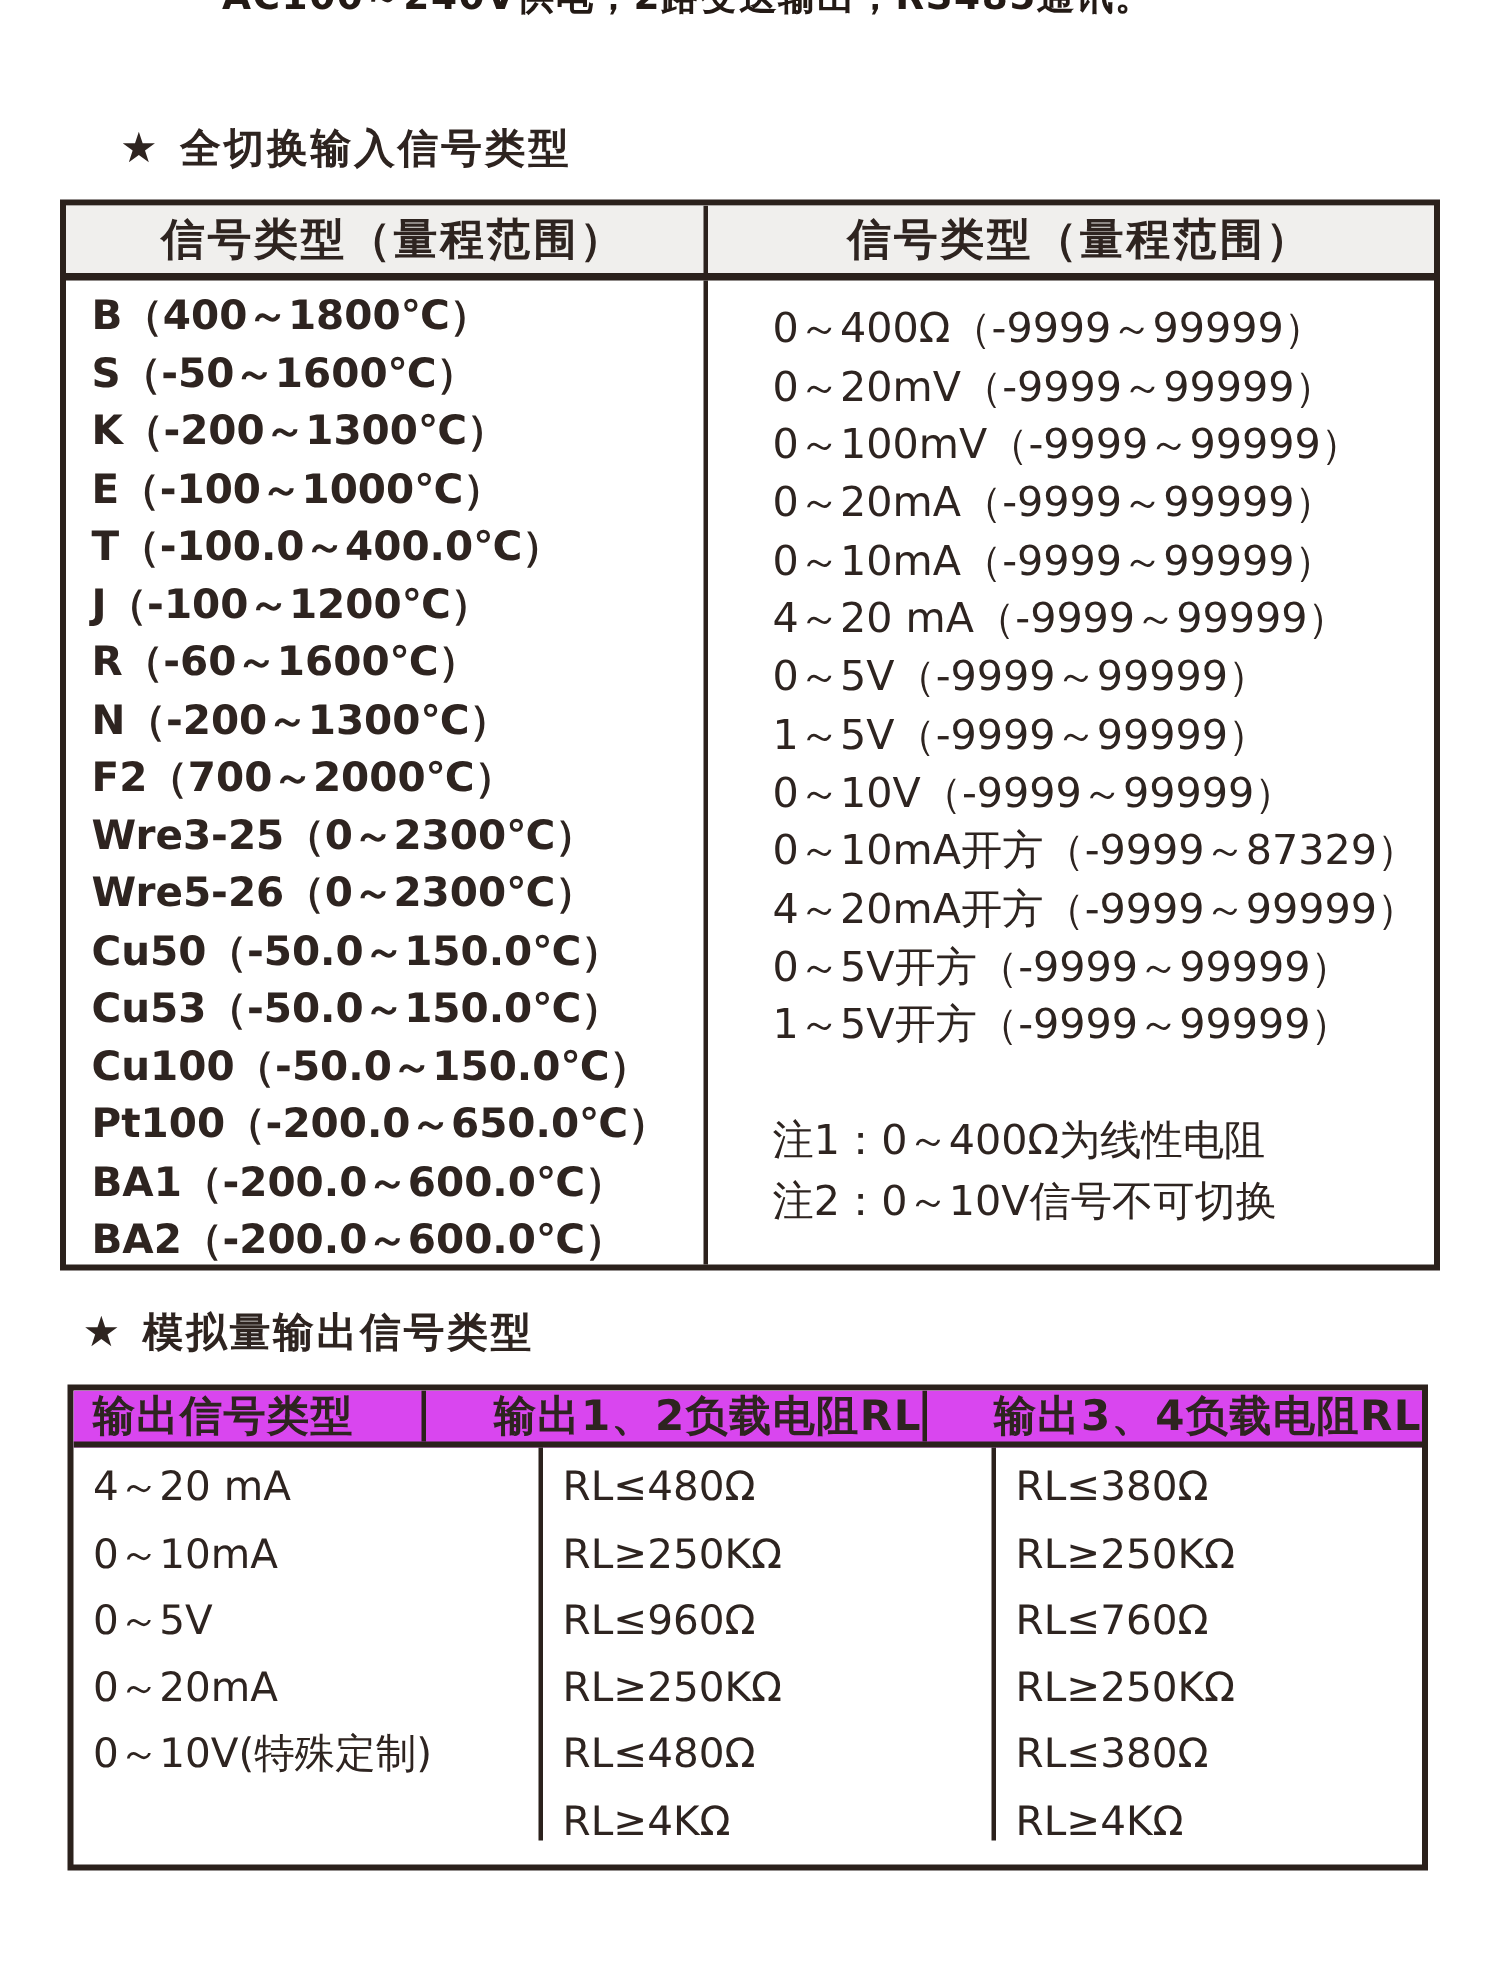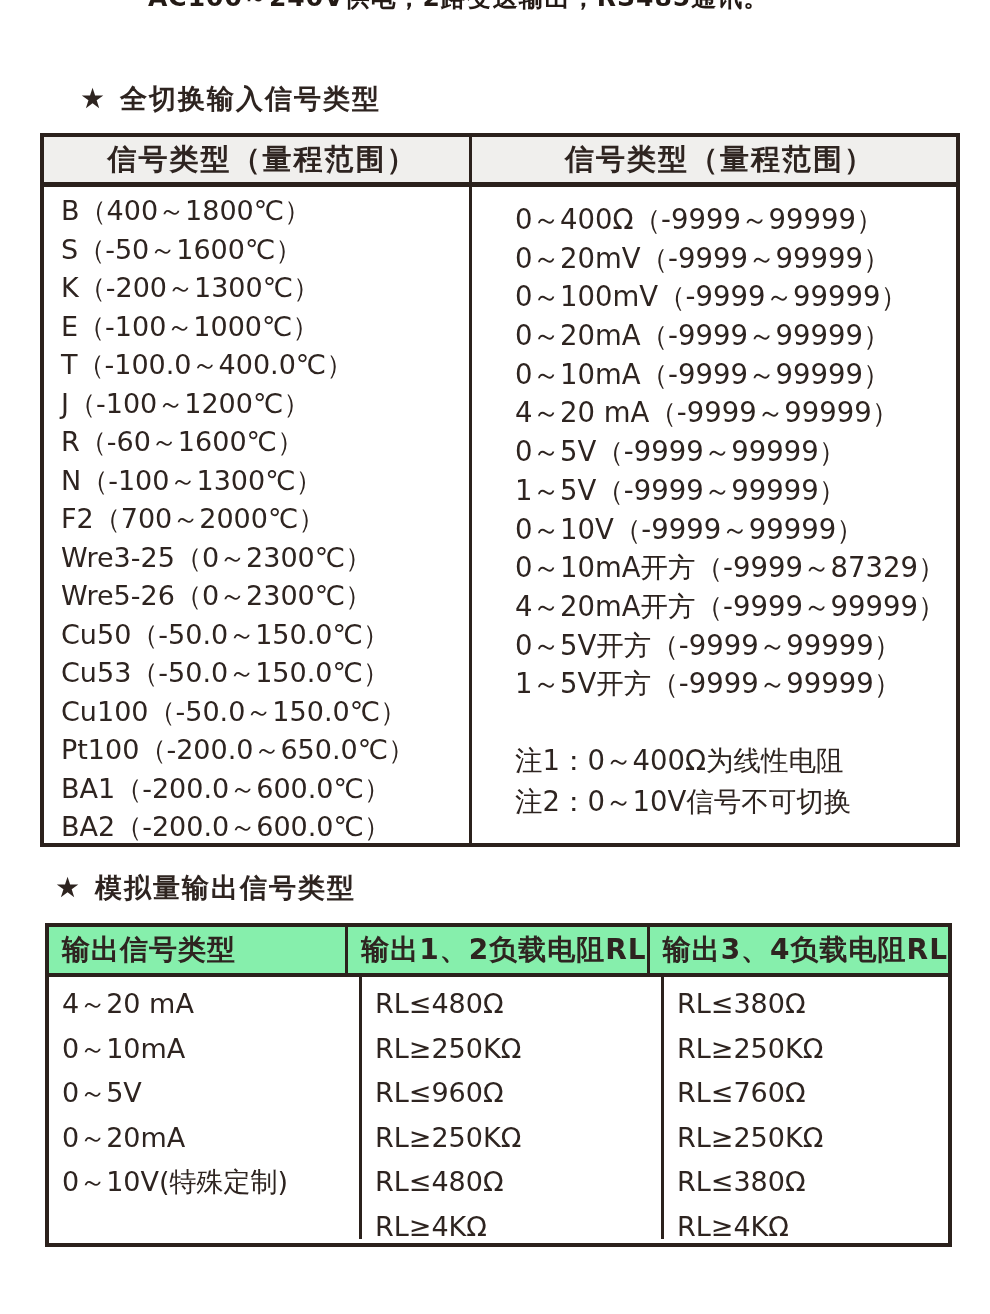--- a/index.html
+++ b/index.html
@@ -26,31 +26,31 @@
   }
   .t1-header { display:flex; height:50px; background:#f0efed; border-bottom:5px solid #2b211c; box-sizing:border-box; }
   .t1-h-cell {
     display:flex; align-items:center; justify-content:center;
     font-size:29px; font-weight:bold; letter-spacing:2px; box-sizing:border-box;padding-left:12px;
   }
   .t1-h-cell.c1 { width:428px; border-right:3px solid #2b211c; }
   .t1-h-cell.c2 { flex:1; }
   .t1-body { display:flex; height:659px; }
   .t1-left { width:428px; border-right:3px solid #2b211c; box-sizing:border-box; padding:5px 0 0 17px; }
-  .t1-left .trow { height:38.5px; line-height:38.5px; font-size:27px; white-space:nowrap; }
+  .t1-left .trow { height:38.5px; line-height:38.5px; font-size:27px; white-space:nowrap;font-weight:bold; }
   .t1-right { flex:1; box-sizing:border-box; padding:13px 0 14px 43px; }
   .t1-right .trow { height:38.7px; line-height:38.7px; font-size:27.5px; white-space:nowrap; }
   .t1-notes { margin-top:37px; }
   .t1-notes .trow { height:41px; line-height:41px; }
   
   .table2 {
     position:absolute; left:45px; top:923px; width:907px; height:324px;
     border:4px solid #2b211c; box-sizing:border-box; overflow:hidden;
   }
-  .t2-header { display:flex; height:50px; background:#86efac; border-bottom:4px solid #2b211c; box-sizing:border-box; }
+  .t2-header { display:flex; height:38px; background:#d946ef; border-bottom:4px solid #2b211c; box-sizing:border-box;gap:32px; }
   .t2-h-cell {
     display:flex; align-items:center; font-size:28px; font-weight:bold;
     letter-spacing:1px; padding-left:13px; box-sizing:border-box; white-space:nowrap;
   }
   .t2-body { display:flex; height:262px; }
   .t2-col { box-sizing:border-box; padding:5px 0 0 13px; }
   .t2-col .trow { height:44.5px; line-height:44.5px; font-size:27px; white-space:nowrap; }
   .w1 { width:313px; border-right:3px solid #2b211c; }
   .w2 { width:302px; border-right:3px solid #2b211c; }
   .w3 { flex:1; }
@@ -75,21 +75,21 @@
     </div>
     <div class="t1-body">
       <div class="t1-left">
         <div class="trow">B（400～1800℃）</div>
         <div class="trow">S（-50～1600℃）</div>
         <div class="trow">K（-200～1300℃）</div>
         <div class="trow">E（-100～1000℃）</div>
         <div class="trow">T（-100.0～400.0℃）</div>
         <div class="trow">J（-100～1200℃）</div>
         <div class="trow">R（-60～1600℃）</div>
-        <div class="trow">N（-100～1300℃）</div>
+        <div class="trow">N（-200～1300℃）</div>
         <div class="trow">F2（700～2000℃）</div>
         <div class="trow">Wre3-25（0～2300℃）</div>
         <div class="trow">Wre5-26（0～2300℃）</div>
         <div class="trow">Cu50（-50.0～150.0℃）</div>
         <div class="trow">Cu53（-50.0～150.0℃）</div>
         <div class="trow">Cu100（-50.0～150.0℃）</div>
         <div class="trow">Pt100（-200.0～650.0℃）</div>
         <div class="trow">BA1（-200.0～600.0℃）</div>
         <div class="trow">BA2（-200.0～600.0℃）</div>
       </div>

